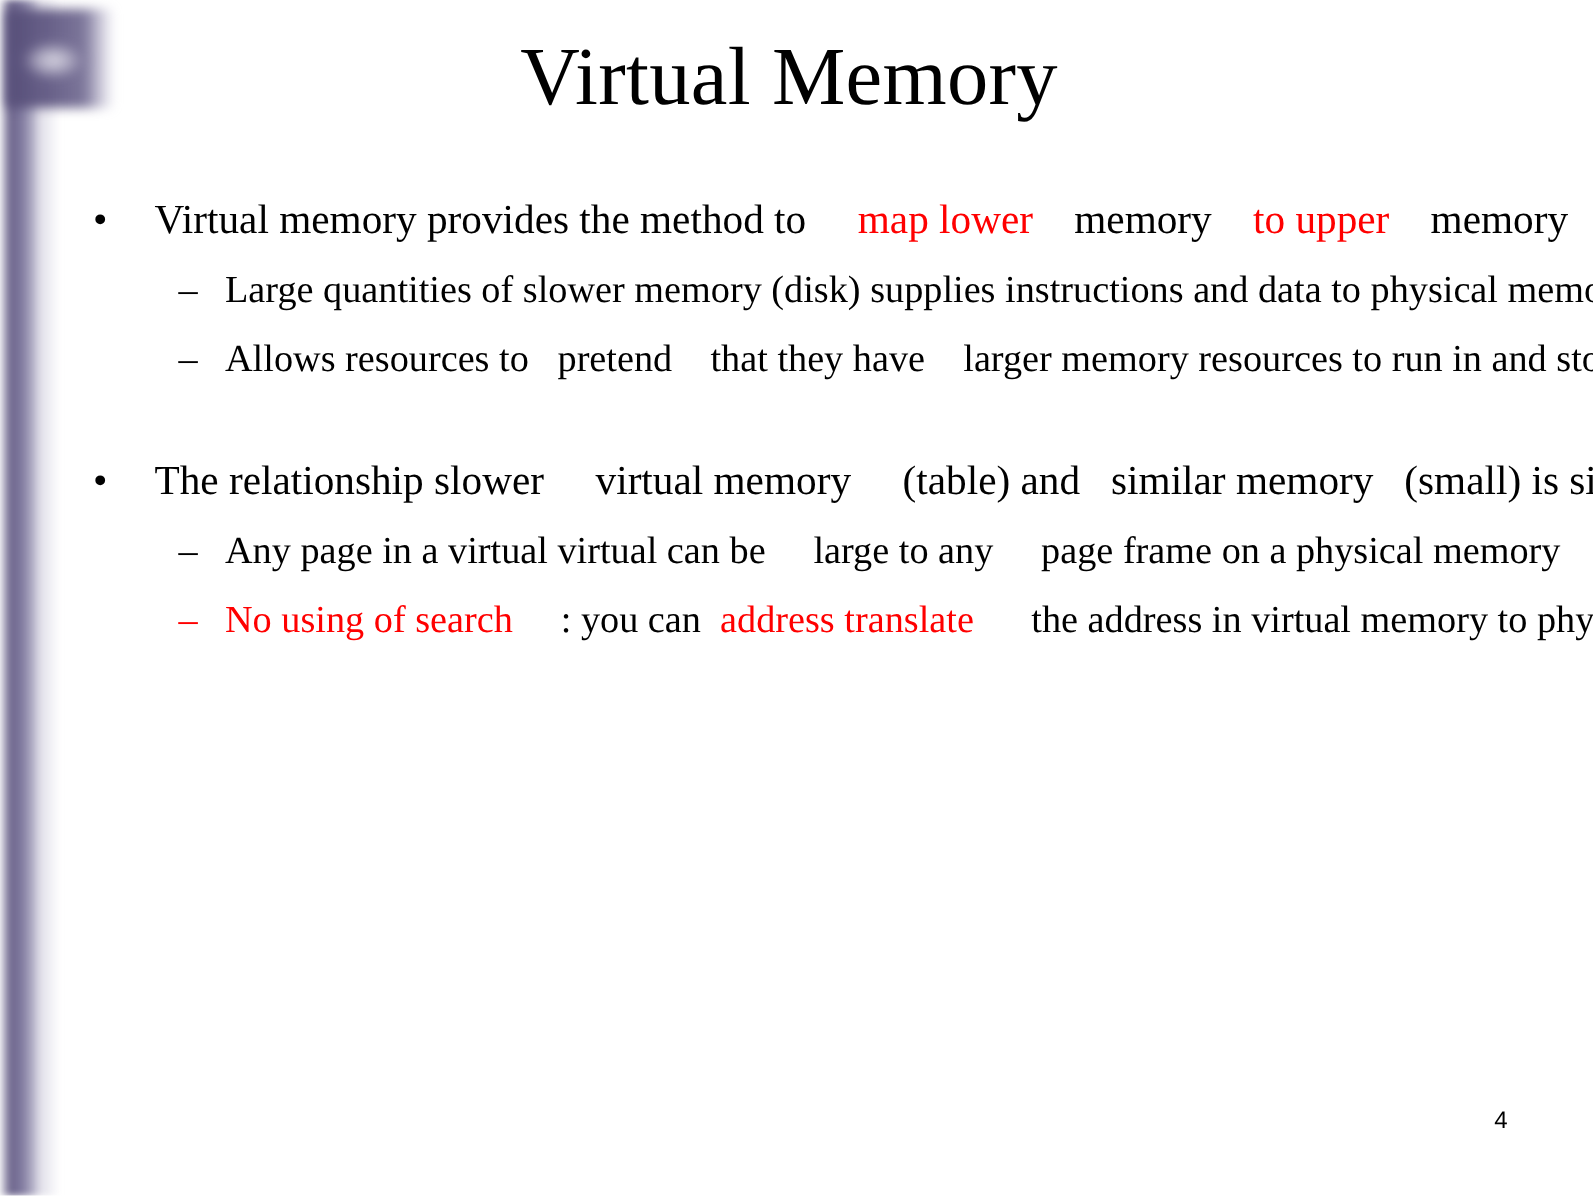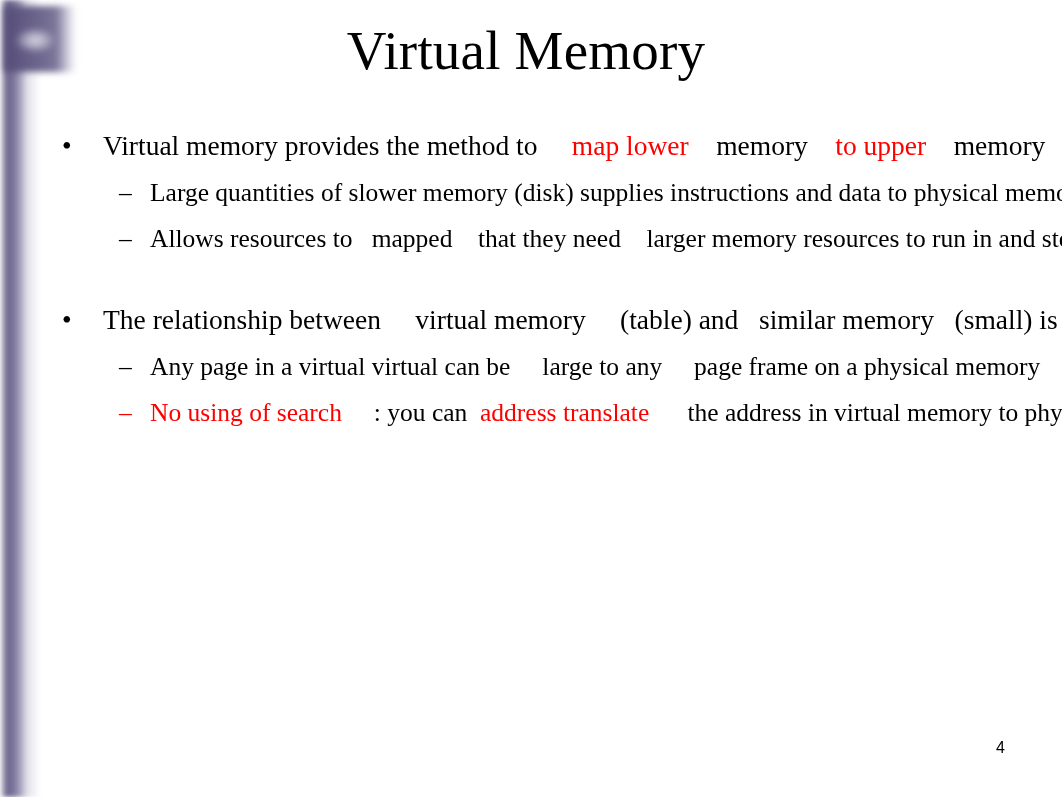--- a/index.html
+++ b/index.html
@@ -153,26 +153,26 @@
       <span class="text"><span class="sp">Virtual memory provides the method to </span><span class="sp">    </span><span class="sp red">map lower</span><span class="sp">    </span><span class="sp">memory</span><span class="sp">    </span><span class="sp red">to upper</span><span class="sp">    </span><span class="sp">memory</span><span class="sp">   </span></span>
     </div>
     <div class="gap-sm"></div>
     <div class="bullet-l2">
       <span class="marker">–</span>
       <span class="text"><span class="sp">Large quantities of slower memory (disk) supplies instructions and data to physical memory</span></span>
     </div>
     <div class="gap-sm"></div>
     <div class="bullet-l2">
       <span class="marker">–</span>
-      <span class="text"><span class="sp">Allows resources to</span><span class="sp">   </span><span class="sp">mapped</span><span class="sp">    </span><span class="sp">that they need</span><span class="sp">    </span><span class="sp">larger memory resources to run in and store data</span></span>
+      <span class="text"><span class="sp">Allows resources to</span><span class="sp">   </span><span class="sp">pretend</span><span class="sp">    </span><span class="sp">that they have</span><span class="sp">    </span><span class="sp">larger memory resources to run in and store data</span></span>
     </div>
     <div class="spacer-line"></div>
     <div class="bullet-l1">
       <span class="marker">•</span>
-      <span class="text"><span class="sp">The relationship between</span><span class="sp">     </span><span class="sp">virtual memory</span><span class="sp">     </span><span class="sp">(table) and</span><span class="sp">   </span><span class="sp">similar memory</span><span class="sp">   </span><span class="sp">(small) is similar to that of</span></span>
+      <span class="text"><span class="sp">The relationship slower</span><span class="sp">     </span><span class="sp">virtual memory</span><span class="sp">     </span><span class="sp">(table) and</span><span class="sp">   </span><span class="sp">similar memory</span><span class="sp">   </span><span class="sp">(small) is similar to that of</span></span>
     </div>
     <div class="gap-sm"></div>
     <div class="bullet-l2">
       <span class="marker">–</span>
       <span class="text"><span class="sp">Any page in a virtual virtual can be</span><span class="sp">     </span><span class="sp">large to any</span><span class="sp">     </span><span class="sp">page frame on a physical memory</span></span>
     </div>
     <div class="gap-sm"></div>
     <div class="bullet-l2">
       <span class="marker" style="color: rgb(255, 0, 0);">–</span>
       <span class="text"><span class="sp red">No using of search</span><span class="sp">     </span><span class="sp">: you can</span><span class="sp">  </span><span class="sp red">address translate</span><span class="sp">      </span><span class="sp">the address in virtual memory to physical memory using the page table</span></span>

